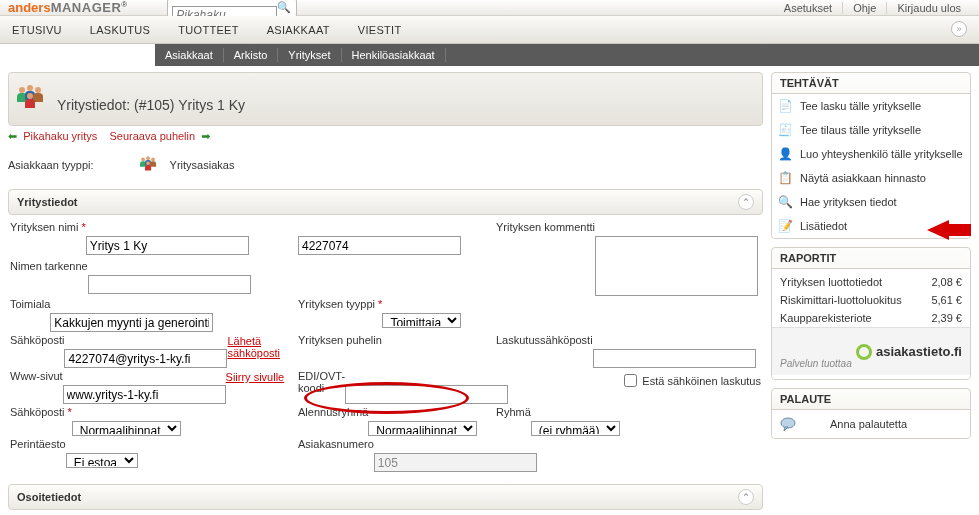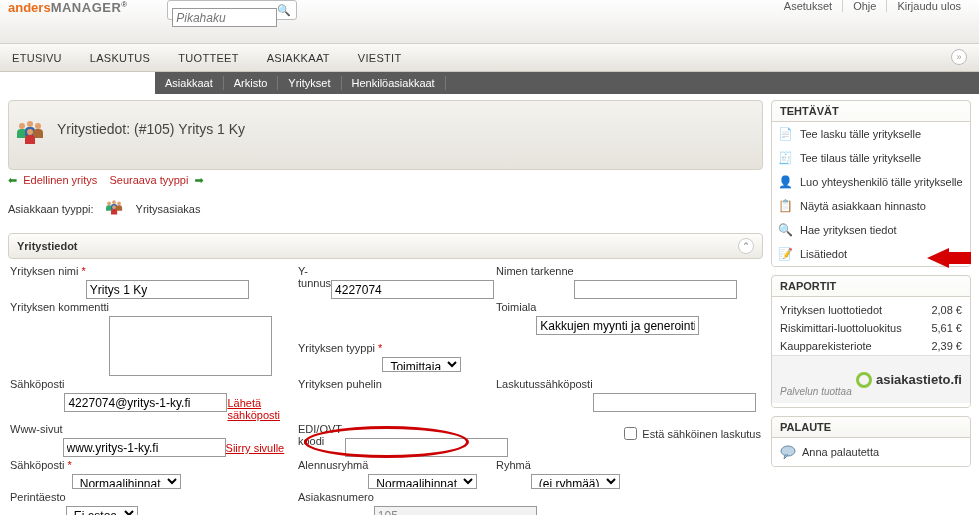--- a/index.html
+++ b/index.html
@@ -7,23 +7,23 @@
     margin: 0;
     font-family: Arial, sans-serif;
     font-size: 11px;
     background: #fff;
     color: #333;
     width: 979px;
   }
   .topbar {
     background: linear-gradient(#fefefe, #eceae6);
     border-bottom: 1px solid #d5d1c8;
-    height: 44px;
-    display: flex;
-    align-items: flex-start;
+    height: 16px;
+    display: flex;
+    align-items: center;
     padding: 0 8px;
   }
   .logo { font-size: 13px; color: #444; margin-right: 40px; }
   .logo .anders { color: #e86c1a; font-weight: bold; }
   .logo .manager { color: #777; font-weight: bold; letter-spacing: 0.5px; }
   .logo sup { font-size: 8px; }
   .search-box {
     border: 1px solid #bbb;
     border-radius: 3px;
     background: #fff;
@@ -62,23 +62,23 @@
   }
   .subnav a { color: #fff; text-decoration: none; padding: 0 10px; font-size: 11px; border-right: 1px solid #777; line-height: 14px; }
   .subnav a:last-child { }
   .content { display: flex; padding: 6px 8px 8px 8px; }
   .main { flex: 1 1 auto; min-width: 0; }
   .sidebar { width: 200px; margin-left: 8px; }
   .title-row {
     background: linear-gradient(#f3f2ee, #e6e3dc);
     border: 1px solid #d5d1c8;
     border-radius: 4px;
-    padding: 20px 8px;
-    display: flex;
-    align-items: flex-start;
+    padding: 12px 8px;
+    display: flex;
+    align-items: flex-end;
     margin-bottom: 4px;
   }
   .group-icon {
     width: 32px; height: 28px; position: relative; margin-right: 8px;
   }
   .head {
     width: 6px; height: 6px; border-radius: 50%; background: #e0a070;
     position: absolute;
   }
   .body {
@@ -88,21 +88,21 @@
   .p1 .head{ left:2px; top:2px;} .p1 .body{ left:0; top:8px; background:#3a6; }
   .p2 .head{ left:10px; top:0;} .p2 .body{ left:8px; top:6px; background:#36a; }
   .p3 .head{ left:18px; top:2px;} .p3 .body{ left:16px; top:8px; background:#a63; }
   .p4 .head{ left:10px; top:8px;} .p4 .body{ left:8px; top:14px; background:#c33; }
   .title-text { font-size: 14px; color: #444; }
   .nav-links { margin: 4px 0 8px 0; }
   .nav-links .arrow-left { color: #2a8a2a; margin-right: 3px; }
   .nav-links .arrow-right { color: #2a8a2a; margin-left: 3px; }
   .nav-links a { color: #b22; text-decoration: none; }
   .meta-row { display: flex; align-items: center; margin-bottom: 10px; }
-  .meta-row .lbl { color: #333; margin-right: 12px; }
+  .meta-row .lbl { color: #333; margin-right: 46px; }
   .section-head {
     background: linear-gradient(#fdfdfb, #eceae4);
     border: 1px solid #d5d1c8;
     border-radius: 4px;
     padding: 4px 8px;
     font-weight: bold;
     color: #333;
     display: flex;
     align-items: center;
     justify-content: space-between;
@@ -128,21 +128,21 @@
     font-size: 12px;
     padding: 1px 3px;
     font-family: Arial, sans-serif;
     background: #fff;
     height: 19px;
     margin-top: 15px;
   }
   select { height: 15px; }
   textarea { height: 60px; resize: none; }
   input[readonly] { background: #f2f2f2; color: #888; }
-  .link-below { color: #c00; font-size: 11px; margin-top: 19px; }
+  .link-below { color: #c00; font-size: 11px; margin-top: 1px; }
   .checkbox-row { display: flex; align-items: center; height: 21px; }
   .checkbox-row input { margin-right: 5px; }
   .panel {
     background: linear-gradient(#fdfdfb, #eceae4);
     border: 1px solid #d5d1c8;
     border-radius: 4px;
     margin-bottom: 8px;
   }
   .panel-head {
     padding: 4px 8px;
@@ -167,21 +167,21 @@
     display: flex; justify-content: space-between;
     padding: 3px 8px;
   }
   .asiakastieto {
     display: flex; align-items: center; padding: 6px 8px;
     background: #f4f4f4; border-top: 1px solid #e0e0e0;
     font-size: 10px;
   }
   .asiakastieto .at-logo { margin-left: auto; display: flex; align-items: center; font-weight: bold; font-size: 13px; }
   .at-circle { width: 16px; height: 16px; border: 3px solid #8CC63F; border-radius: 50%; margin-right: 4px; }
-  .palaute-body { padding: 6px 8px; display: flex; align-items: center; background: #fff; border-radius: 0 0 3px 3px; }
+  .palaute-body { padding: 6px 8px; display: flex; align-items: center; background: #fff; border-radius: 0 0 3px 3px; gap: 28px; }
   .bubble-icon { width: 16px; height: 16px; margin-right: 6px; }
   .red-circle {
     position: absolute;
     border: 3px solid #cc0000;
     border-radius: 50%;
     width: 165px; height: 32px;
     pointer-events: none;
   }
   .red-arrow {
     position: absolute;
@@ -251,23 +251,23 @@
         <div class="p4">
             <div class="head"></div>
             <div class="body"></div>
           </div>
       </div>
       <div class="title-text">Yritystiedot: (#105) Yritys 1 Ky</div>
     </div>
 
     <div class="nav-links">
       <span class="arrow-left">⬅</span>
-      <a href="#">Edellinen yritys</a>
+      <a href="#">Pikahaku yritys</a>
       &nbsp;&nbsp;
-      <a href="#">Seuraava tyyppi</a>
+      <a href="#">Seuraava puhelin</a>
       <span class="arrow-right">➡</span>
     </div>
 
     <div class="meta-row">
       <span class="lbl">Asiakkaan tyyppi:</span>
       <div class="group-icon group-icon-sm">
         <div class="p1">
             <div class="head"></div>
             <div class="body"></div>
           </div>
@@ -293,31 +293,30 @@
     </div>
 
     <div style="position:relative;">
     <div class="form-grid">
 
       <div class="cell">
         <label class="req">Yrityksen nimi</label>
         <input type="text" value="Yritys 1 Ky" style="">
       </div>
       <div class="cell">
-        <label>Y-tunnus</label>
         <input type="text" value="4227074" style="">
       </div>
-      <div class="cell">
-        <label>Nimen tarkenne</label>
-        <input type="text" value="" style="">
-      </div>
-
       <div class="cell" style="grid-row: span 2;">
         <label>Yrityksen kommentti</label>
         <textarea style=""></textarea>
+      </div>
+
+      <div class="cell">
+        <label>Nimen tarkenne</label>
+        <input type="text" value="" style="">
       </div>
       <div class="cell"></div>
 
       <div class="cell">
         <label>Toimiala</label>
         <input type="text" value="Kakkujen myynti ja generointi" style="">
       </div>
       <div class="cell">
         <label class="req">Yrityksen tyyppi</label>
         <select><option>Toimittaja</option></select>

